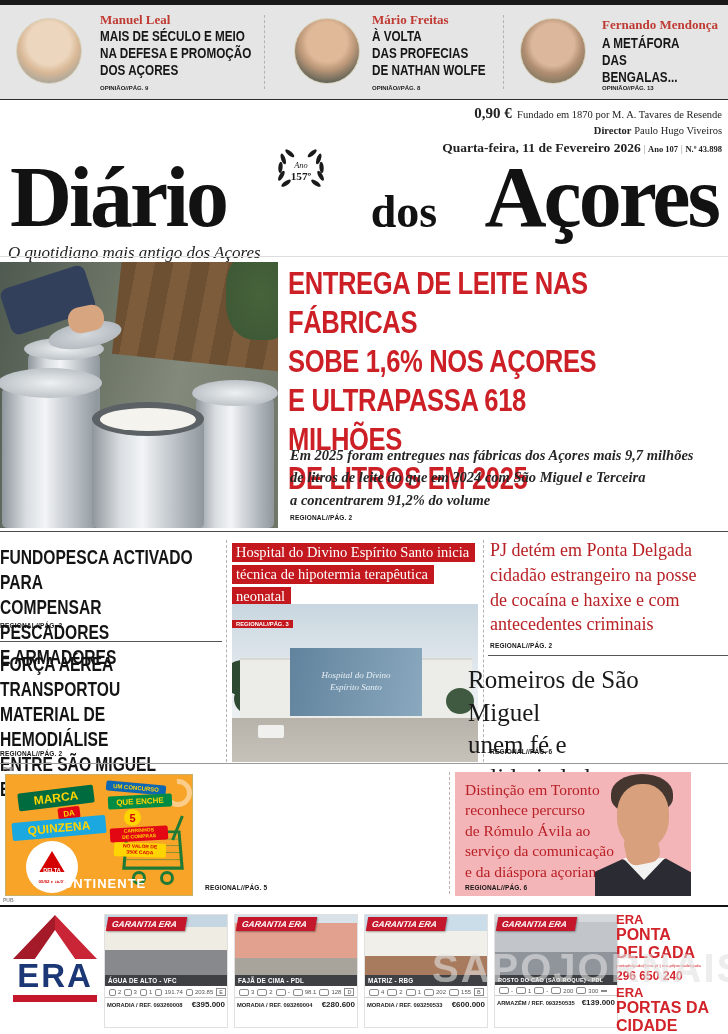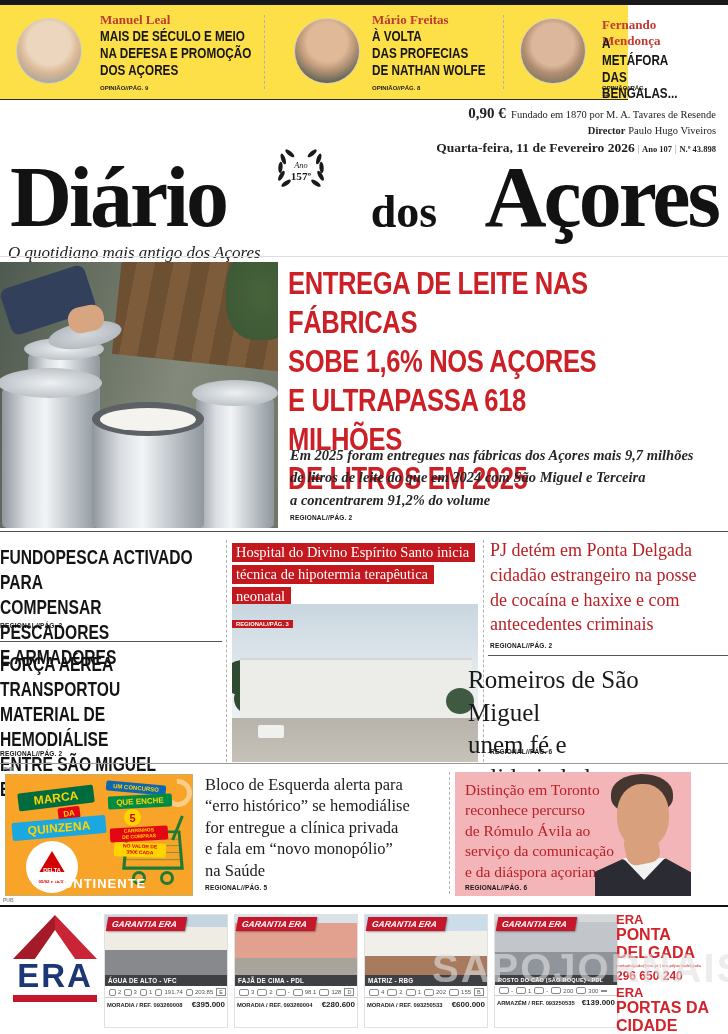--- a/index.html
+++ b/index.html
@@ -7,30 +7,30 @@
   .abs{position:absolute;}
   .pre{white-space:pre-line;}
   .cond{transform-origin:0 0;transform:scaleX(.8);}
   .red{color:#c3191e;}
   .tag{font-size:6.5px;font-weight:bold;color:#151515;letter-spacing:.2px;}
   .chip{display:inline-block;background:#c3191e;color:#fff;font-size:5.8px;font-weight:bold;padding:1px 4px;}
   .rule{background:#4a4a4a;}
   .dashv{border-left:1px dashed #b3b3b3;}
   
   #topbar{left:0;top:0;width:728px;height:5px;background:#191919;}
-  #opinion{left:0;top:5px;width:628px;height:94px;background:#fde047;border-bottom:1px solid #2c2c2c;}
+  #opinion{left:0;top:5px;width:728px;height:94px;background:#e5e5e5;border-bottom:1px solid #2c2c2c;}
   .cphoto{position:absolute;width:64px;height:64px;border-radius:50%;border:1px solid #d8d2bd;}
   .face1{background:radial-gradient(circle at 50% 38%,#ecd6bd 0 42%,#d9b896 58%,#a8a59a 80%,#8e8c82 100%);}
   .face2{background:radial-gradient(circle at 50% 36%,#e0b998 0 38%,#bb9778 54%,#5c6055 80%,#474b43 100%);}
   .face3{background:radial-gradient(circle at 50% 40%,#dcb79b 0 42%,#b18e72 58%,#7c765f 82%,#6a6553 100%);}
   .cname{position:absolute;font-family:"Liberation Serif",serif;font-weight:bold;font-size:13px;color:#bf3a32;}
   .ctitle{position:absolute;font-weight:bold;font-size:15px;line-height:1.12;color:#161616;white-space:pre-line;transform:scaleX(.78);transform-origin:0 0;}
   .ctag{position:absolute;font-size:6px;font-weight:bold;color:#222;}
   
-  #mhinfo{right:12px;top:103px;text-align:right;font-family:"Liberation Serif",serif;font-size:10.5px;color:#222;line-height:1.4;}
+  #mhinfo{right:6px;top:103px;text-align:right;font-family:"Liberation Serif",serif;font-size:10.5px;color:#222;line-height:1.4;}
   #mhinfo .price{font-weight:bold;font-size:15px;}
   #mhinfo b{font-weight:bold;}
   #mhdate{font-weight:bold;font-size:13.5px;}
   #mhsmall{font-size:8.5px;font-weight:bold;}
   #mtitle{left:10px;right:10px;top:134px;height:102px;display:flex;align-items:flex-end;justify-content:space-between;}
   .bigword{font-family:"Liberation Serif",serif;font-weight:bold;font-size:86px;line-height:.88;letter-spacing:-3px;color:#121212;}
   .smallword{font-family:"Liberation Serif",serif;font-weight:bold;font-size:46px;line-height:.9;color:#121212;margin:0 0 4px -6px;}
   #badge{align-self:flex-start;margin-top:14px;}
   #tagline{left:8px;top:234px;font-family:"Liberation Serif",serif;font-style:italic;font-size:17px;color:#1c1c1c;margin-top:9px;}
   
@@ -238,20 +238,24 @@
 ENTRE SÃO MIGUEL
 E TERCEIRA</div>
   <div class="abs tag" style="left:0;top:750px;">REGIONAL//PÁG. 2</div>
 
   <div id="hosphead" class="abs"><span class="hl2">Hospital do Divino Espírito Santo inicia técnica de hipotermia terapêutica neonatal</span></div>
   <div id="hospchip" class="abs"><span class="chip">REGIONAL//PÁG. 3</span></div>
   <div id="hosp" class="abs">
     <div class="palm pa1"></div>
       <div class="palm pa2"></div>
     <div class="bldg"></div>
+    <div class="glass">
+        <span>Hospital do Divino
+Espírito Santo</span>
+      </div>
     <div class="palm pa3"></div>
     <div class="ground"></div>
       <div class="van"></div>
   </div>
 
   <div class="rstory red pre" style="left:490px;top:538px;width:238px;font-size:18px;line-height:1.38;color:#b82025;">PJ detém em Ponta Delgada
 cidadão estrangeiro na posse
 de cocaína e haxixe e com
 antecedentes criminais</div>
   <div class="abs tag" style="left:490px;top:642px;">REGIONAL//PÁG. 2</div>
@@ -280,25 +284,20 @@
     <div class="chipad bconc">UM CONCURSO</div>
     <div class="chipad bench">QUE ENCHE</div>
     <div class="chipad bstar">5</div>
     <div class="chipad bcarr pre">CARRINHOS
 DE COMPRAS</div>
     <div class="chipad bval pre">NO VALOR DE
 350€ CADA</div>
     <div class="cbrand">CONTINENTE</div>
   </div>
 
-  <div class="rstory pre" style="left:205px;top:774px;width:240px;font-size:16.5px;line-height:1.3;color:#1c1c1c;">Bloco de Esquerda alerta para
-“erro histórico” se hemodiálise
-for entregue a clínica privada
-e fala em “novo monopólio”
-na Saúde</div>
   <div class="abs tag" style="left:205px;top:884px;">REGIONAL//PÁG. 5</div>
 
   <div class="abs dashv vs3"></div>
 
   <div id="toronto" class="abs">
     <div class="rstory pre" style="left:10px;top:8px;width:172px;font-size:15.5px;line-height:1.32;color:#b82025;">Distinção em Toronto
 reconhece percurso
 de Rómulo Ávila ao
 serviço da comunicação
 e da diáspora açoriana</div>

